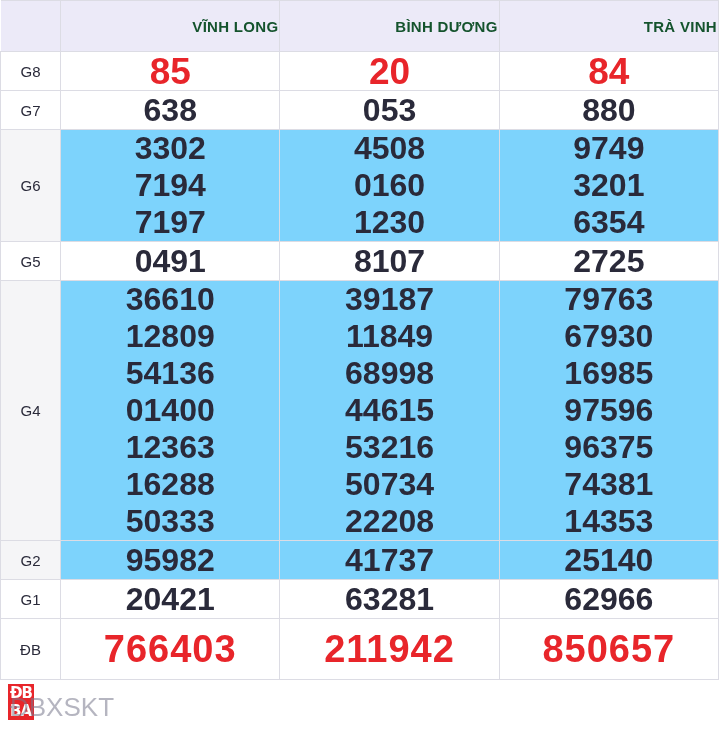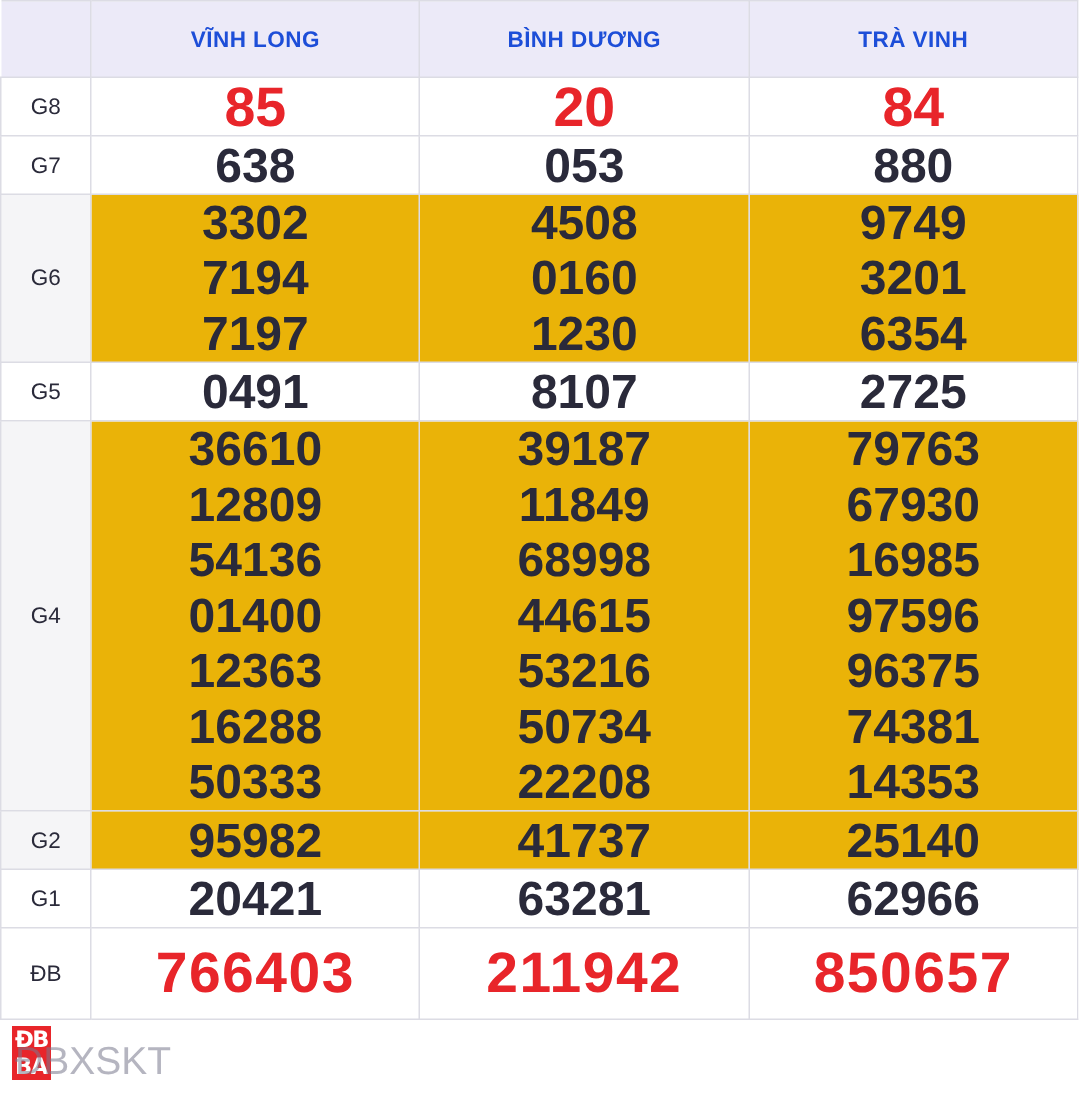--- a/index.html
+++ b/index.html
@@ -16,25 +16,25 @@
   table.lottery {
     border-collapse: collapse;
     width: 719px;
     table-layout: fixed;
   }
   table.lottery col.c-label { width: 60px; }
   table.lottery col.c-prov  { width: 219px; }
 
   thead th {
     background: #eceaf8;
-    color: #1d4ed8;
+    color: #14532d;
     font-size: 15px;
     font-weight: bold;
     height: 48px;
-    text-align: center;
+    text-align: right;
     border: 1px solid #dcdce4;
     letter-spacing: 0.3px;
   }
   thead th.corner {
     background: #eceaf8;
     border-left: none;
   }
   tbody td {
     border: 1px solid #dcdce4;
     text-align: center;
@@ -43,21 +43,21 @@
     color: #2a2a3a;
     font-weight: bold;
     padding: 0;
   }
   tbody td.label {
     font-size: 15px;
     font-weight: normal;
     color: #2a2a3a;
     background: #ffffff;
   }
-  tbody tr.shade td { background: #eab308; }
+  tbody tr.shade td { background: #7dd3fc; }
   tbody tr.shade td.label { background: #f5f5f7; }
 
   td.nums div.num {
     line-height: 37px;
     height: 37px;
   }
   tr.single td.nums div.num { line-height: 1; height: auto; }
 
   td.big { font-size: 37px; color: #e8252a; height: 38px; }
   td.special {

